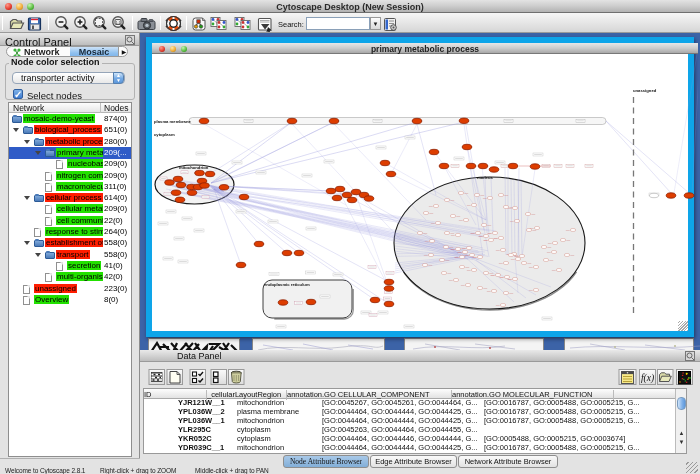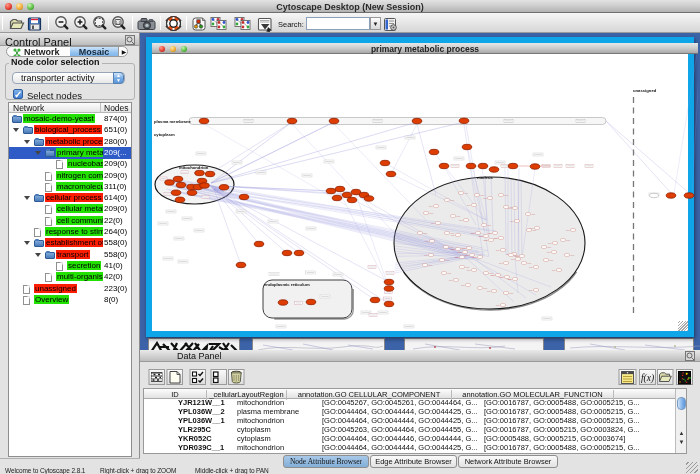--- a/index.html
+++ b/index.html
@@ -70,21 +70,21 @@
 #nl3 { left:29px; background:radial-gradient(circle at 35% 30%, #c7f3b0, #55ba3e 60%, #1f7a10); }
 #grip { position:absolute; right:0px; bottom:0px; width:10px; height:10px;
   background:repeating-linear-gradient(135deg,#fff 0 1px,#aaa 1px 2px); }
 
 
 #dpanel { left:140px; top:350px; width:560px; height:112px; background:#e3e3e3; z-index:3; }
 #dp-title { position:absolute; left:0; top:0; width:560px; height:12px; background:linear-gradient(#e9e9e9,#cfcfcf 60%,#bdbdbd); border-bottom:1px solid #9a9a9a; }
 #dp-title span { position:absolute; left:4px; top:1px; font-size:9px; color:#111;margin-left:33px; }
 #dp-table { position:absolute; left:3px; top:38px; width:544px; height:66px; background:#fff; border:1px solid #999; }
 #dp-head { position:absolute; left:0; top:0; width:542px; height:10px; background:linear-gradient(#fdfdfd,#e2e2e2); border-bottom:1px solid #aaa; font-size:7.5px; color:#111; }
-#dp-head div { position:absolute; top:1px; text-align:center; border-right:1px solid #bbb; height:10px; }
+#dp-head div { position:absolute; top:1px; text-align:left; border-right:1px solid #bbb; height:10px; }
 .drow { position:absolute; left:0; width:542px; height:9.2px; font-size:7.5px; color:#111; white-space:nowrap;margin-left:27px; }
 .dc1 { position:absolute; left:7px; top:0; font-weight:bold; }
 .dc2 { position:absolute; left:66px; top:0; }
 .dc3 { position:absolute; left:151px; top:0; }
 .dc4 { position:absolute; left:313px; top:0; }
 #vscroll { position:absolute; right:0px; top:0px; width:11px; height:64px; background:#f0f0f0; border-left:1px solid #bbb; }
 #vthumb { position:absolute; left:1px; top:8px; width:9px; height:13px; background:linear-gradient(90deg,#cfe4fa,#7fb0e8 60%,#5d98dc); border:1px solid #7a9cc0; border-radius:4px; }
 .varr { position:absolute; left:1px; width:9px; height:8px; font-size:6px; text-align:center; line-height:8px; color:#333; }
 .dtab { position:absolute; top:105px; height:13px; border:1px solid #8e8e8e; background:linear-gradient(#fafafa,#e2e2e2); border-radius:3px; font-size:7.5px; color:#111; text-align:center; line-height:12px; white-space:nowrap; overflow:hidden; }
 #dtab1 { left:143px; width:86px; background:linear-gradient(#a8c9e8,#82aed8);font-family:Liberation Serif, serif; }
@@ -875,21 +875,20 @@
 <div class="drow" style="top:26.6px">
             <span class="dc1">YPL036W__1</span>
             <span class="dc2">mitochondrion</span>
             <span class="dc3">[GO:0044464, GO:0044444, GO:0044425, G...</span>
             <span class="dc4">[GO:0016787, GO:0005488, GO:0005215, G...</span>
           </div>
 <div class="drow" style="top:35.6px">
             <span class="dc1">YLR295C</span>
             <span class="dc2">cytoplasm</span>
             <span class="dc3">[GO:0045263, GO:0044464, GO:0044455, G...</span>
-            <span class="dc4">[GO:0016787, GO:0005215, GO:0003824, G...</span>
           </div>
 <div class="drow" style="top:44.6px">
             <span class="dc1">YKR052C</span>
             <span class="dc2">cytoplasm</span>
             <span class="dc3">[GO:0044464, GO:0044446, GO:0044444, G...</span>
             <span class="dc4">[GO:0005488, GO:0005215, GO:0003674]</span>
           </div>
 <div class="drow" style="top:53.6px">
             <span class="dc1">YDR039C__1</span>
             <span class="dc2">mitochondrion</span>

